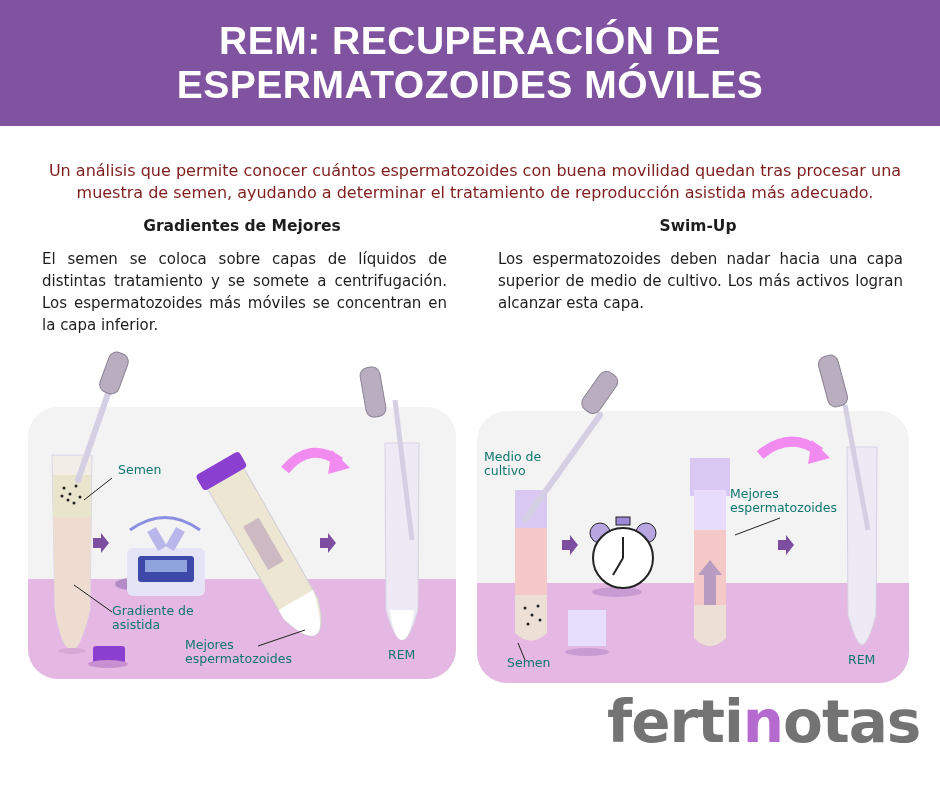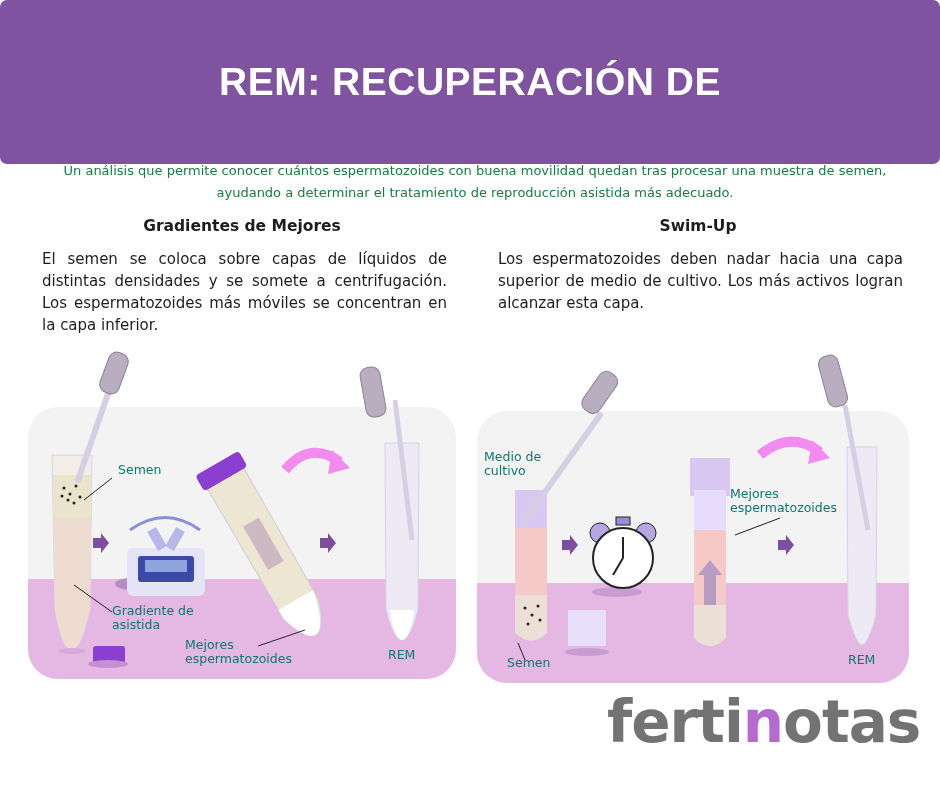--- a/index.html
+++ b/index.html
@@ -1,43 +1,44 @@
 <!DOCTYPE html>
 <html><head>
 <meta charset="utf-8">
 <style>
   * { box-sizing: border-box; margin: 0; padding: 0; }
   body { width: 940px; height: 788px; background: #ffffff; font-family: "DejaVu Sans", sans-serif; color: #1d1d1d; position: relative; overflow: hidden; }
-  .header { position: absolute; left: 0; top: 0; width: 940px; height: 164px; background: #8053a0; display: flex; flex-direction: column; align-items: center; justify-content: center; border-radius: 7px; }
+  .header { position: absolute; left: 0; top: 0; width: 940px; height: 126px; background: #8053a0; display: flex; flex-direction: column; align-items: center; justify-content: center; }
   .header h1 { color: #fff; font-family: "Liberation Sans", sans-serif; font-weight: 700; font-size: 39px; line-height: 44px; text-align: center; letter-spacing: 0.5px; }
-  .intro { position: absolute; left: 44px; top: 160px; width: 862px; font-size: 13px; line-height: 22px; text-align: center; color: #15803d; }
+  .intro { position: absolute; left: 44px; top: 160px; width: 862px; font-size: 16px; line-height: 22px; text-align: center; color: #7f1d1d; }
   .sec-title { position: absolute; font-family: "DejaVu Sans", sans-serif; font-weight: 700; font-size: 15.5px; text-align: center; }
   .sec-text { position: absolute; font-size: 15px; line-height: 22px; text-align: justify; text-align-last: left; }
   .panel { position: absolute; border-radius: 30px; overflow: hidden; background: #f3f3f3; }
   .panel .floor { position: absolute; left: 0; right: 0; bottom: 0; background: #e4b8e2; }
   .lbl { position: absolute; font-size: 12.5px; line-height: 14px; text-align: left; color: #0f766e; white-space: nowrap; }
   svg { position: absolute; overflow: visible; }
   .logo { position: absolute; left: 607px; top: 688px; font-family: "DejaVu Sans", sans-serif; font-weight: 700; font-size: 58px; letter-spacing: -1px; }
   .logo .a { color: #737373; }
   .logo .b { color: #b56ad0; }
   .logo .c { color: #737373; }
 </style>
 </head>
 <body>
 
 <header class="header">
   <h1>
     <span>REM: RECUPERACIÓN DE</span><br>
+    <span>ESPERMATOZOIDES MÓVILES</span>
   </h1>
 </header>
 
 <p class="intro">Un análisis que permite conocer cuántos espermatozoides con buena movilidad quedan tras procesar una muestra de semen, ayudando a determinar el tratamiento de reproducción asistida más adecuado.</p>
 
 <h2 class="sec-title" style="left:42px; top:217px; width:400px;">Gradientes de Mejores</h2>
-<p class="sec-text" style="left:42px; top:248px; width:405px;">El semen se coloca sobre capas de líquidos de distintas densidades y se somete a centrifugación. Los espermatozoides más móviles se concentran en la capa inferior.</p>
+<p class="sec-text" style="left:42px; top:248px; width:405px;">El semen se coloca sobre capas de líquidos de distintas tratamiento y se somete a centrifugación. Los espermatozoides más móviles se concentran en la capa inferior.</p>
 
 <h2 class="sec-title" style="left:498px; top:217px; width:400px;">Swim-Up</h2>
 <p class="sec-text" style="left:498px; top:248px; width:405px;">Los espermatozoides deben nadar hacia una capa superior de medio de cultivo. Los más activos logran alcanzar esta capa.</p>
 
 <div class="panel" style="left:28px; top:407px; width:428px; height:272px;">
   <div class="floor" style="height:100px;"></div>
 </div>
 
 <svg style="left:0;top:0;width:940px;height:788px;" viewBox="0 0 940 788">
 

